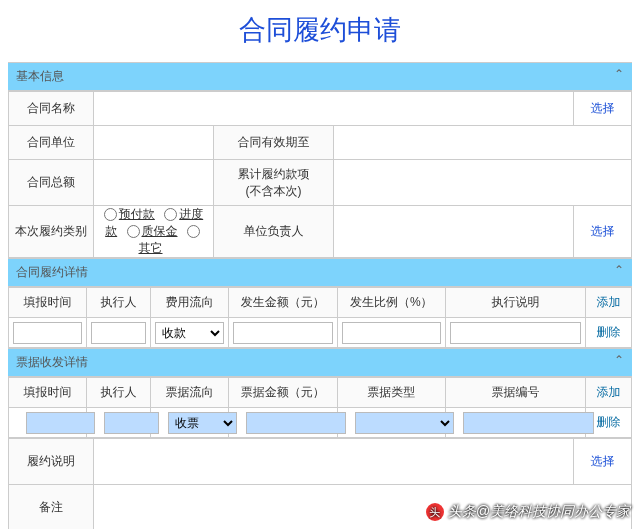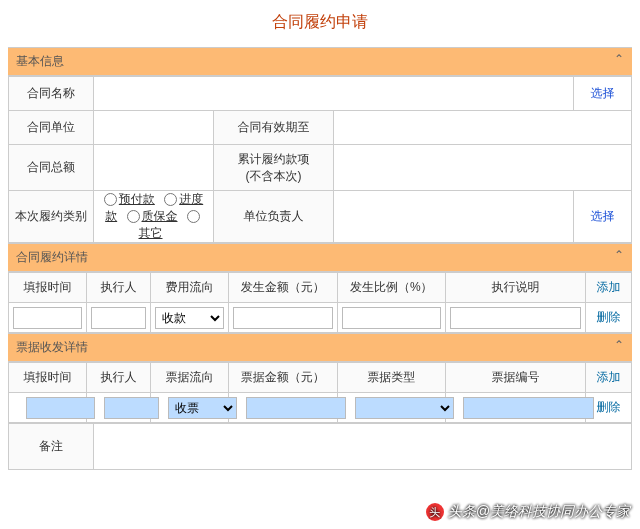--- a/index.html
+++ b/index.html
@@ -7,30 +7,30 @@
     margin: 0;
     padding: 8px;
     font-family: "Microsoft YaHei", Arial, sans-serif;
     font-size: 12px;
     background: #fff;
     color: #333;
     width: 640px;
   }
   h2 {
     text-align: center;
-    font-size: 16px;
+    font-size: 27px;
     font-weight: 400;
     margin: 4px 0 14px 0;
-    color: #c2410c;
+    color: #1d4ed8;
   }
   .panel {
     border-top: 1px solid #ccc;
   }
   .panel-header {
-    background: #fdba74;
+    background: #7dd3fc;
     padding: 5px 8px;
     font-size: 12px;
     color: #555;
     position: relative;
     border-bottom: 1px solid #ccc;
   }
   .chevron {
     position: absolute;
     right: 8px;
     top: 4px;
@@ -217,20 +217,25 @@
       <td><select><option></option></select></td>
       <td><input type="text" style=""></td>
       <td class="op">删除</td>
     </tr>
   </tbody>
     </table>
 </div>
 
 <table class="form">
   <tbody>
+      <tr class="tall">
+    <td class="lab" style="width:85px">履约说明</td>
+    <td></td>
+    <td style="width:58px"><span class="link">选择</span></td>
+  </tr>
   <tr class="tall">
     <td class="lab">备注</td>
     <td colspan="2"></td>
   </tr>
 </tbody>
   </table>
 
 <div class="watermark">
   <span class="dot">头</span><span>头条@美络科技协同办公专家</span>
 </div>

